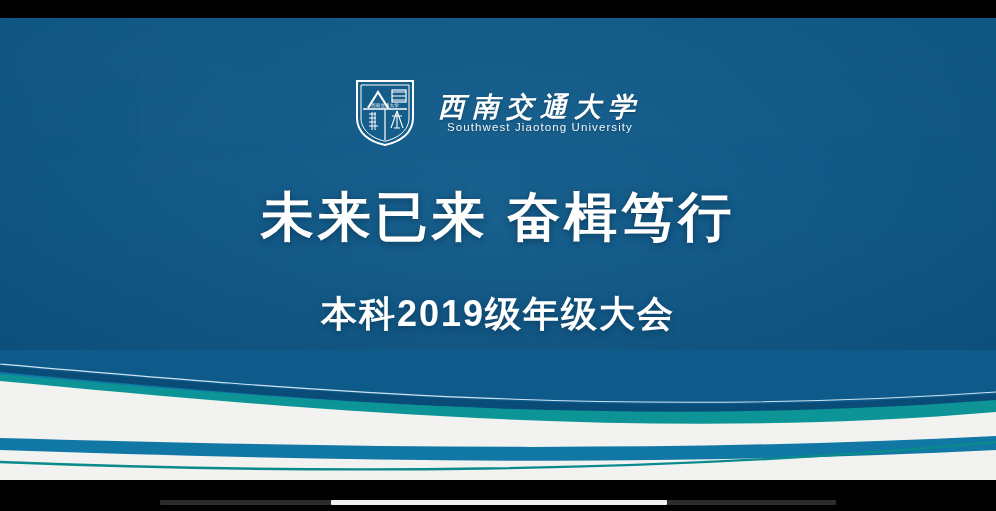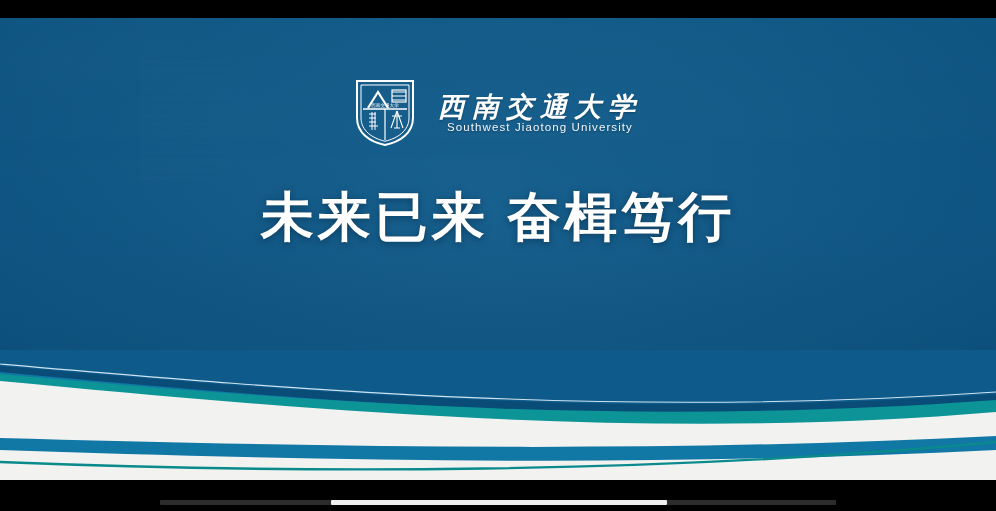--- a/index.html
+++ b/index.html
@@ -149,20 +149,21 @@
         <path d="M43 33 L37 50 M43 33 L49 50" fill="none" stroke="#ffffff" stroke-width="1.1"></path>
         <text x="31" y="28.5" font-size="4.6" fill="#ffffff" text-anchor="middle" font-family="DejaVu Serif, serif">西南交通大学</text>
       </svg>
       <div class="wordmark">
         <div class="wordmark-cn">西南交通大学</div>
         <div class="wordmark-en">Southwest Jiaotong University</div>
       </div>
     </div>
 
     <div class="headline">未来已来 奋楫笃行</div>
+    <div class="subhead">本科2019级年级大会</div>
 
     <svg class="wave-graphic" viewBox="0 0 996 130" preserveAspectRatio="none">
       <path d="M0,0 H996 V130 H0 Z" fill="#0e5b8b"></path>
       <path d="M0,16 C300,42 620,70 996,44 L996,130 L0,130 Z" fill="#0a4c78"></path>
       <path d="M0,14 C300,40 620,68 996,42" fill="none" stroke="#cfe2ef" stroke-width="1.1"></path>
       <path d="M0,22 C300,50 640,80 996,52 L996,130 L0,130 Z" fill="#1177a5"></path>
       <path d="M0,24 C290,50 620,78 996,50 L996,130 L0,130 Z" fill="#0c9496"></path>
       <path d="M0,31 C290,58 640,92 996,62 L996,130 L0,130 Z" fill="#f2f2f0"></path>
       <path d="M0,88 C300,96 640,104 996,86 L996,100 C640,118 300,110 0,100 Z" fill="#1177a5"></path>
       <path d="M0,112 C300,124 660,124 996,92" fill="none" stroke="#0a8a8c" stroke-width="2.4"></path>

